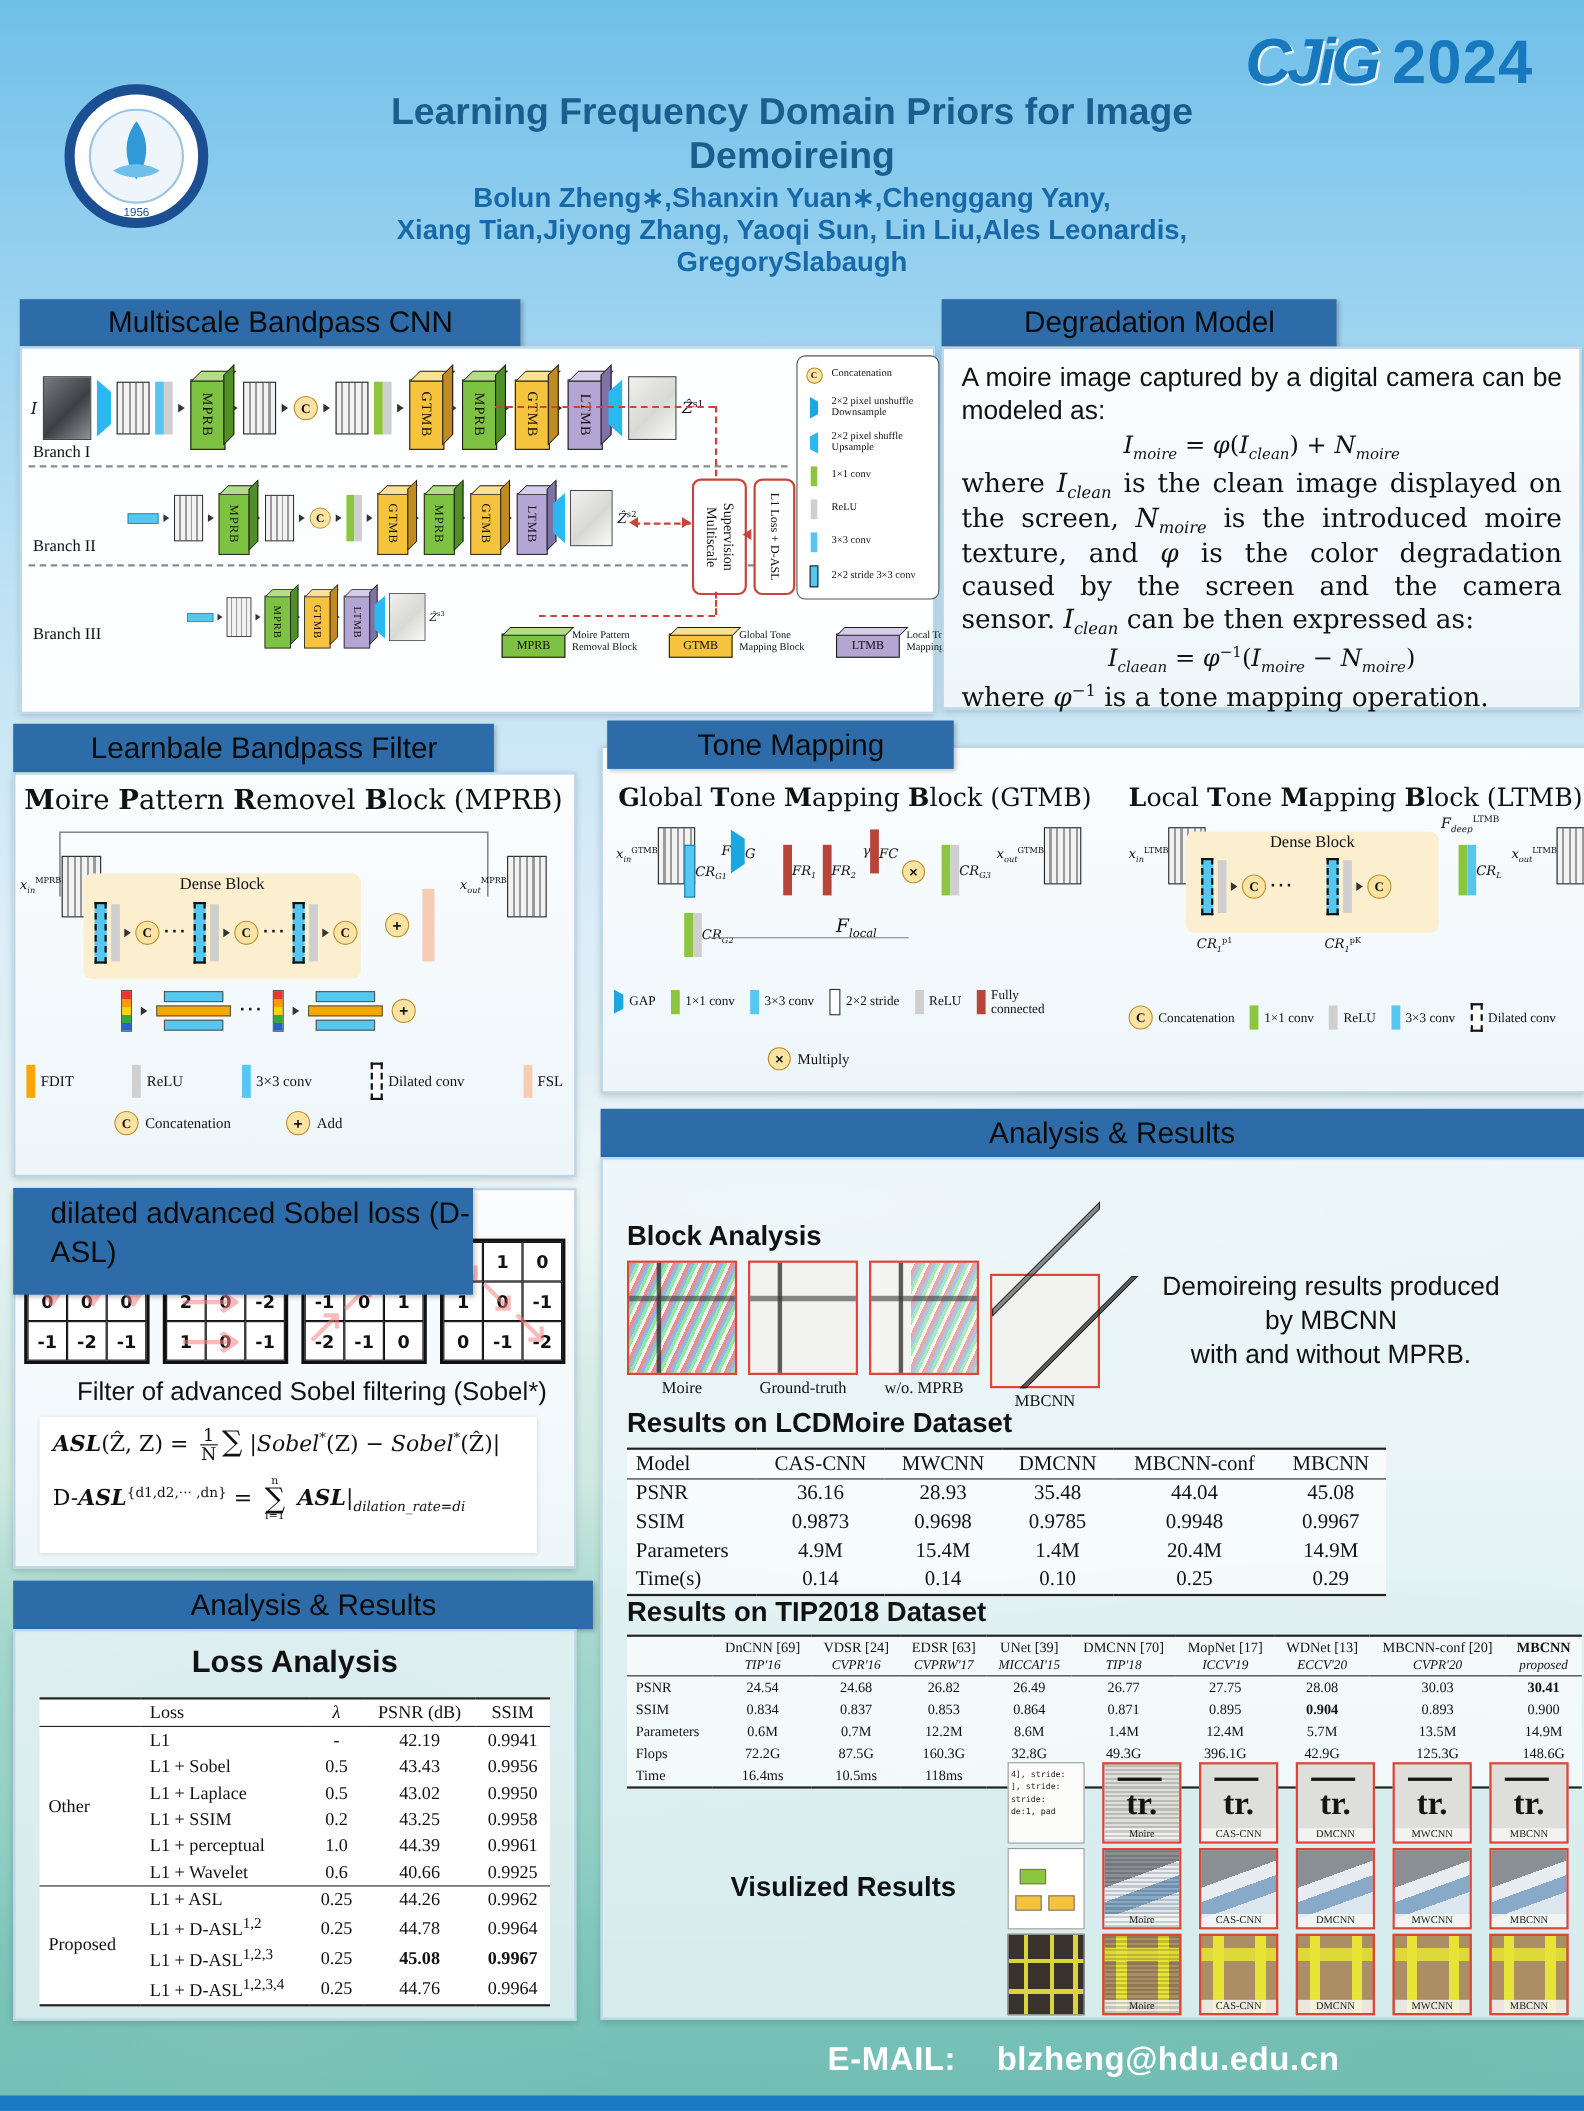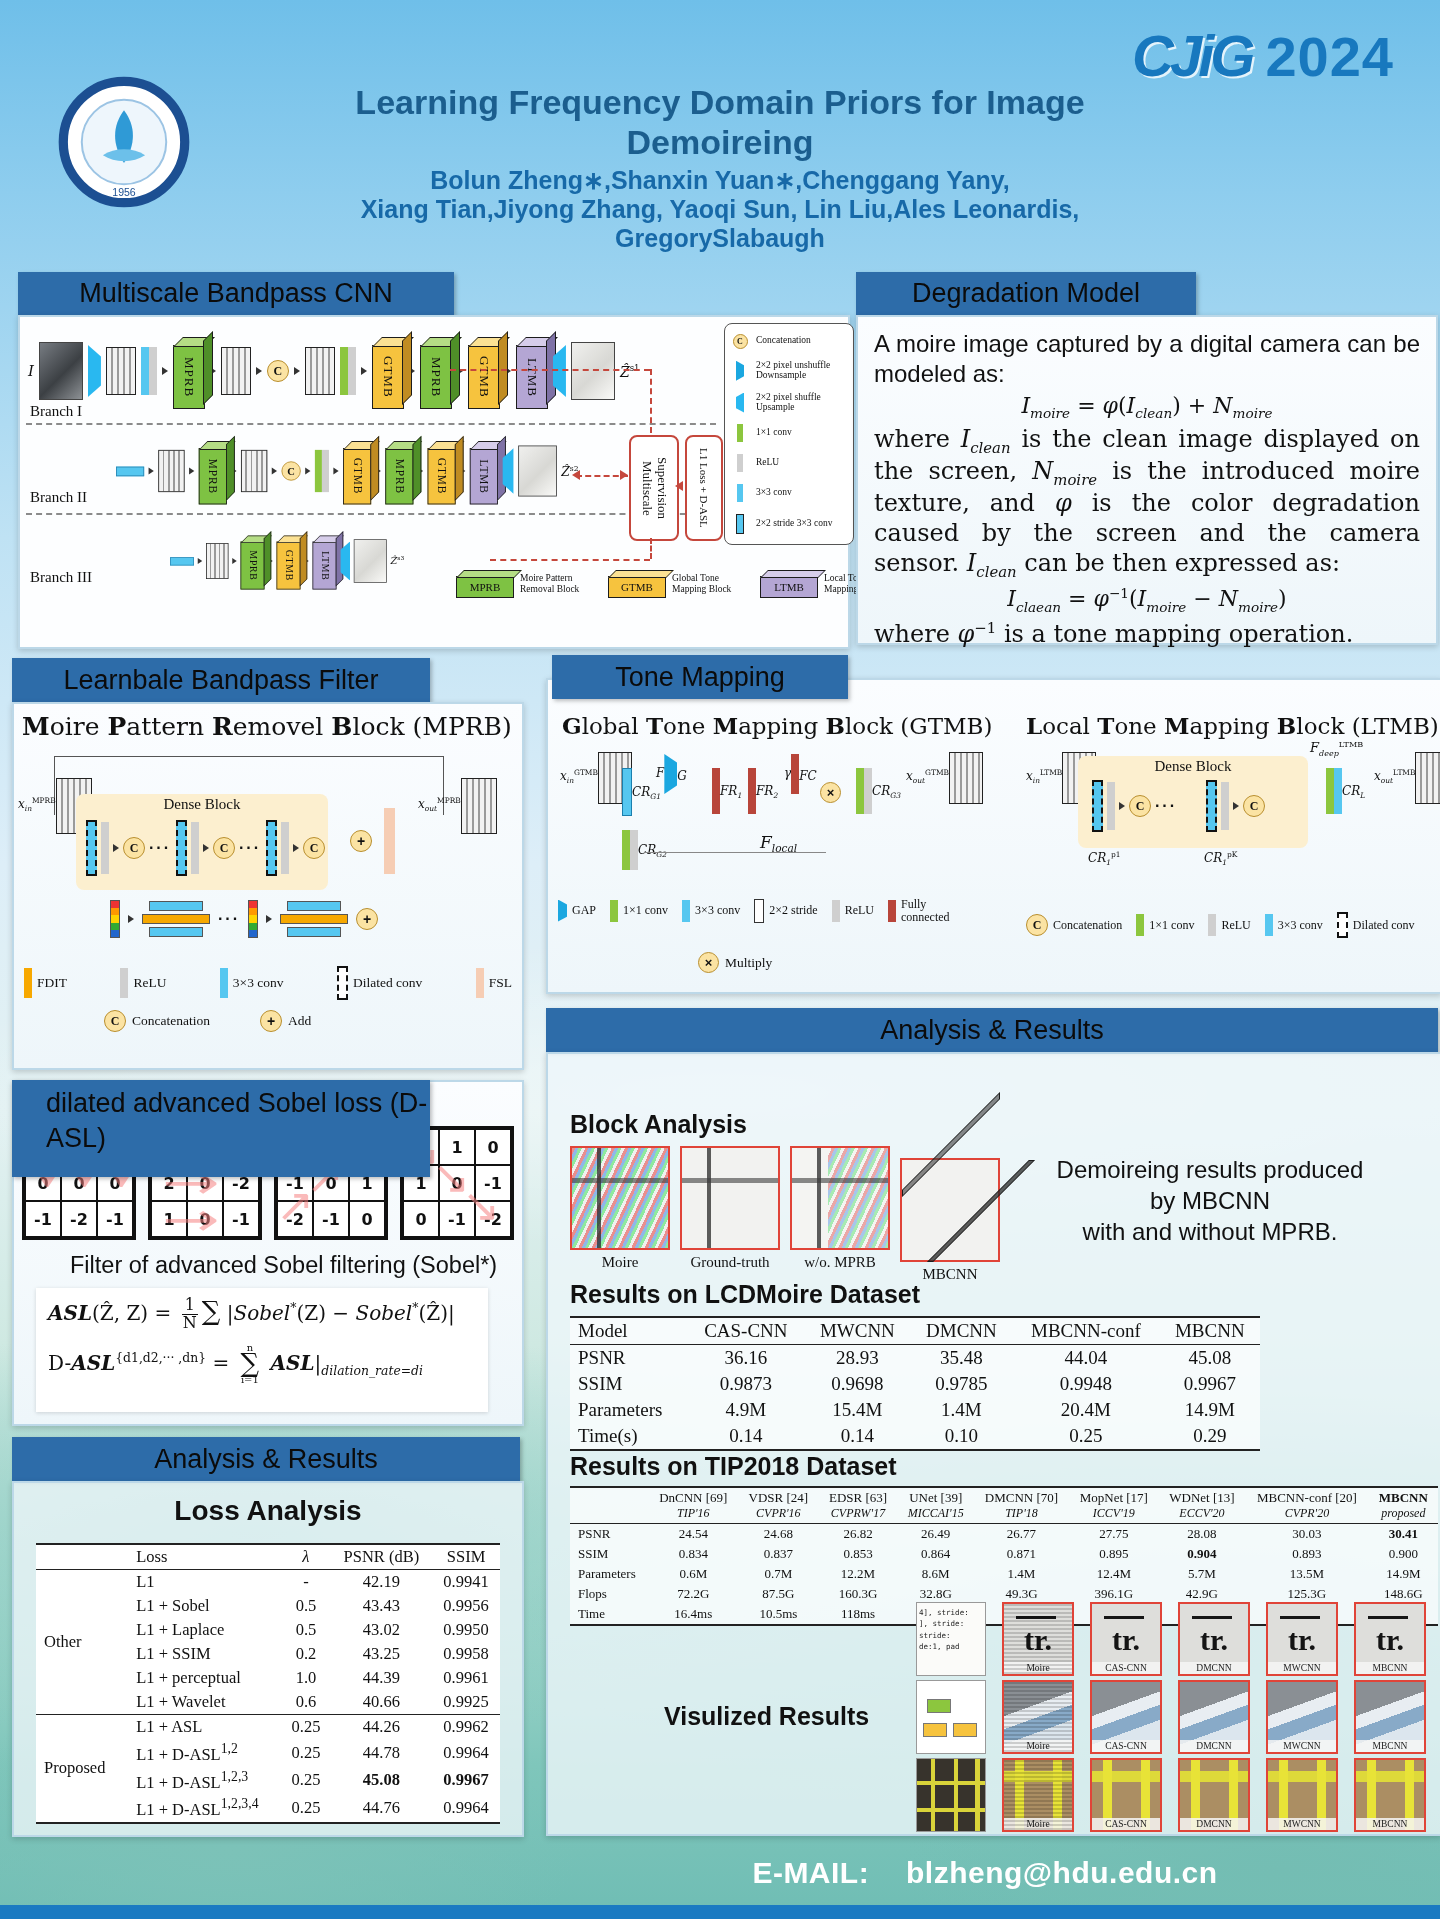--- a/index.html
+++ b/index.html
@@ -17,21 +17,21 @@
   
   .hdu-logo{position:absolute;left:58px;top:76px;width:132px;height:132px;}
   .conf-logo{position:absolute;right:46px;top:22px;display:flex;align-items:baseline;gap:14px;}
   .conf-glyph{font-style:italic;font-weight:900;font-size:58px;color:#1878be;letter-spacing:-4px;text-shadow:2px 2px 0 rgba(255,255,255,.8);}
   .conf-year{font-weight:900;font-size:56px;color:#1878be;letter-spacing:1px;}
   .title{position:absolute;left:240px;top:82px;width:960px;text-align:center;font-size:34px;font-weight:bold;color:#1b5e8e;line-height:1.18;}
   .authors{position:absolute;left:130px;top:166px;width:1180px;text-align:center;font-size:25px;font-weight:bold;color:#1769a8;line-height:1.16;}
 
   
   .secbar{position:absolute;background:#2d6ca9;color:#0b0b0b;display:flex;align-items:center;justify-content:center;
-    font-size:27px;box-shadow:2px 2px 4px rgba(0,0,0,.25);}
+    font-size:27px;box-shadow:2px 2px 4px rgba(0,0,0,.25);padding-left:19px;}
   .panel{position:absolute;background:linear-gradient(#fbfdff,#eef6fa);border:2px solid #bcd8e8;box-shadow:0 2px 6px rgba(0,0,0,.18);}
   .fml{font-family:"DejaVu Serif","Liberation Serif",serif;}
   .fml i{font-style:italic;}
   .fml sub,.fml sup{font-size:.62em;}
   .fml sub{font-style:italic;}
   .fml b{font-weight:bold;}
   .frac{display:inline-flex;flex-direction:column;align-items:center;vertical-align:middle;line-height:1.05;font-size:.8em;margin:0 4px;}
   .frac span:first-child{border-bottom:1.3px solid #111;padding:0 3px;}
   .bigsum{display:inline-flex;flex-direction:column;align-items:center;line-height:.85;vertical-align:middle;margin:0 5px;font-size:.5em;}
   .bigsum .sum-mid{font-size:2.6em;line-height:.9;}

